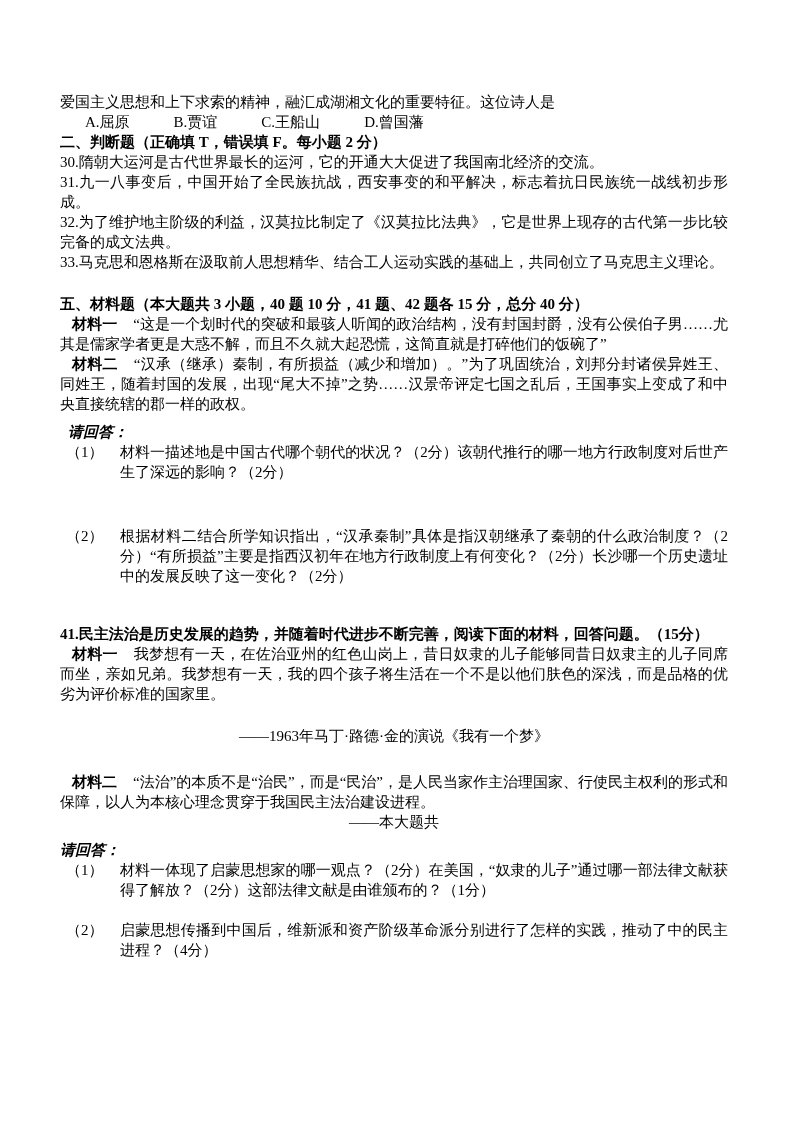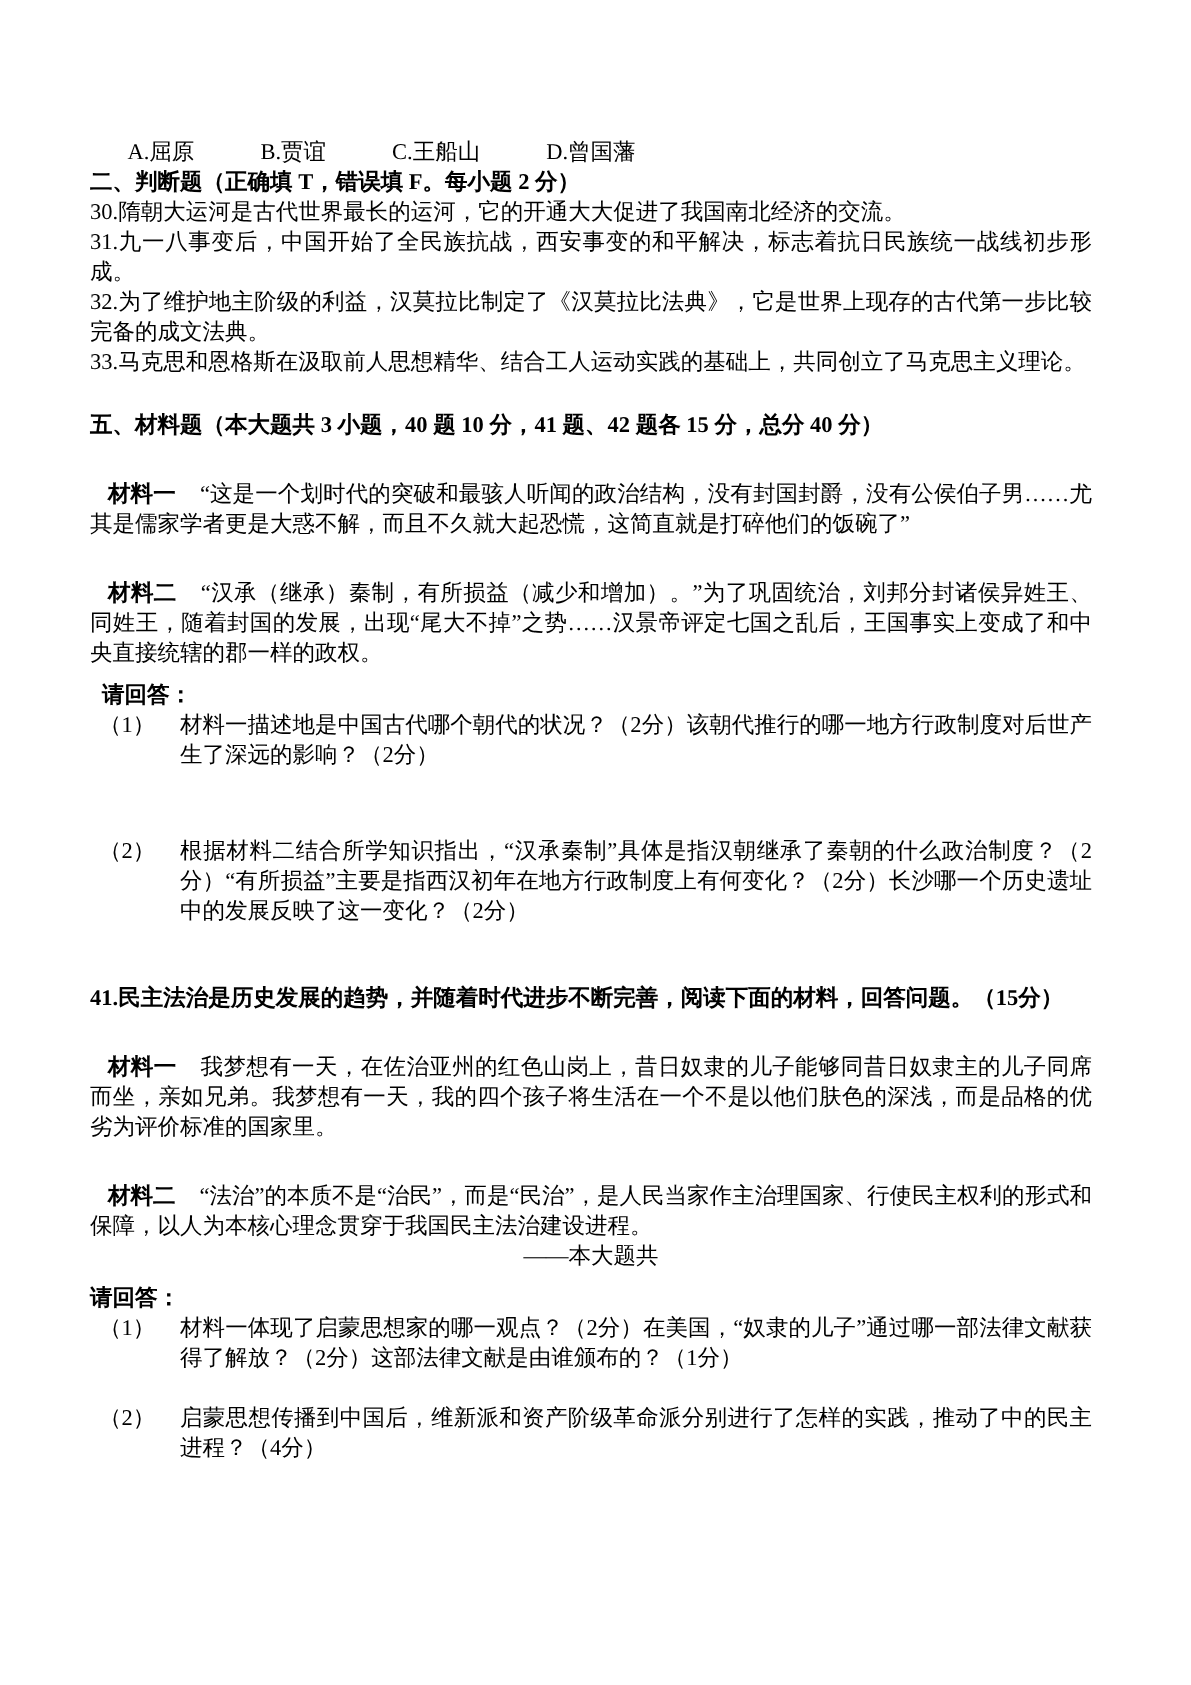--- a/index.html
+++ b/index.html
@@ -16,41 +16,42 @@
     padding: 92px 66px 0 60px;
     overflow: hidden;
   }
   p { margin: 0; text-align: justify; }
   .bold { font-weight: bold; }
   .options-row {
     display: flex;
     padding-left: 25px;
   }
   .options-row span { margin-right: 44px; white-space: nowrap; }
-  .material { text-indent: 12px; margin-top: 26px; }
+  .material { text-indent: 12px; }
   .material .mlabel { font-weight: bold; margin-right: 16px; }
-  .answer-prompt { font-weight: bold; }
+  .answer-prompt { font-weight: bold; font-style: italic; }
   .answer-prompt.indented { padding-left: 8px; }
   .qitem { display: flex; }
   .qitem .qnum { width: 60px; flex: 0 0 60px; box-sizing: border-box; padding-left: 6px; }
   .qitem .qtext { flex: 1; text-align: justify; }
   .source-line { text-align: center; }
   .sp44 { height: 44px; }
   .sp38 { height: 38px; }
   .sp20 { height: 20px; }
   .mt6 { margin-top: 22px; }
   .mt8 { margin-top: 8px; }
   .mt4 { margin-top: 4px; }
   .mt26 { margin-top: 26px; }
 </style>
 </head>
 <body>
 
 <div class="page">
 
+  <p>爱国主义思想和上下求索的精神，融汇成湖湘文化的重要特征。这位诗人是</p>
   <div class="options-row">
     <span>A.屈原</span>
     <span>B.贾谊</span>
     <span>C.王船山</span>
     <span>D.曾国藩</span>
   </div>
 
   <p class="bold">二、判断题（正确填 T，错误填 F。每小题 2 分）</p>
   <p>30.隋朝大运河是古代世界最长的运河，它的开通大大促进了我国南北经济的交流。</p>
   <p>31.九一八事变后，中国开始了全民族抗战，西安事变的和平解决，标志着抗日民族统一战线初步形成。</p>
@@ -68,20 +69,21 @@
   </div>
   <div class="sp44"></div>
   <div class="qitem">
     <span class="qnum">（2）</span>
     <span class="qtext">根据材料二结合所学知识指出，“汉承秦制”具体是指汉朝继承了秦朝的什么政治制度？（2分）“有所损益”主要是指西汉初年在地方行政制度上有何变化？（2分）长沙哪一个历史遗址中的发展反映了这一变化？（2分）</span>
   </div>
   <div class="sp38"></div>
 
   <p class="bold">41.民主法治是历史发展的趋势，并随着时代进步不断完善，阅读下面的材料，回答问题。（15分）</p>
   <p class="material"><span class="mlabel">材料一</span><span>我梦想有一天，在佐治亚州的红色山岗上，昔日奴隶的儿子能够同昔日奴隶主的儿子同席而坐，亲如兄弟。我梦想有一天，我的四个孩子将生活在一个不是以他们肤色的深浅，而是品格的优劣为评价标准的国家里。</span></p>
+  <p class="source-line mt6">——1963年马丁·路德·金的演说《我有一个梦》</p>
   <p class="material mt26"><span class="mlabel">材料二</span><span>“法治”的本质不是“治民”，而是“民治”，是人民当家作主治理国家、行使民主权利的形式和保障，以人为本核心理念贯穿于我国民主法治建设进程。</span></p>
   <p class="source-line">——本大题共</p>
   <p class="answer-prompt mt8">请回答：</p>
   <div class="qitem">
     <span class="qnum">（1）</span>
     <span class="qtext">材料一体现了启蒙思想家的哪一观点？（2分）在美国，“奴隶的儿子”通过哪一部法律文献获得了解放？（2分）这部法律文献是由谁颁布的？（1分）</span>
   </div>
   <div class="sp20"></div>
   <div class="qitem">
     <span class="qnum">（2）</span>

